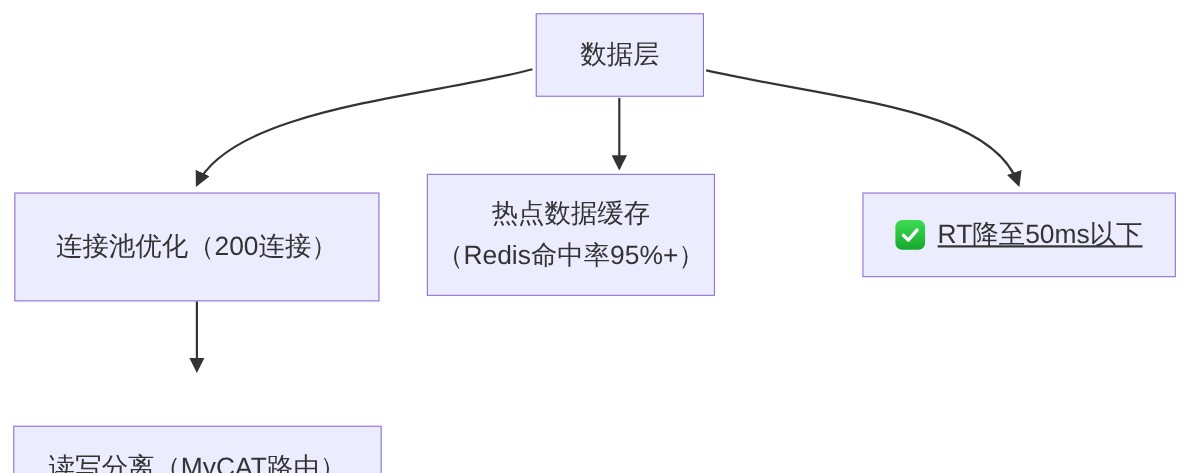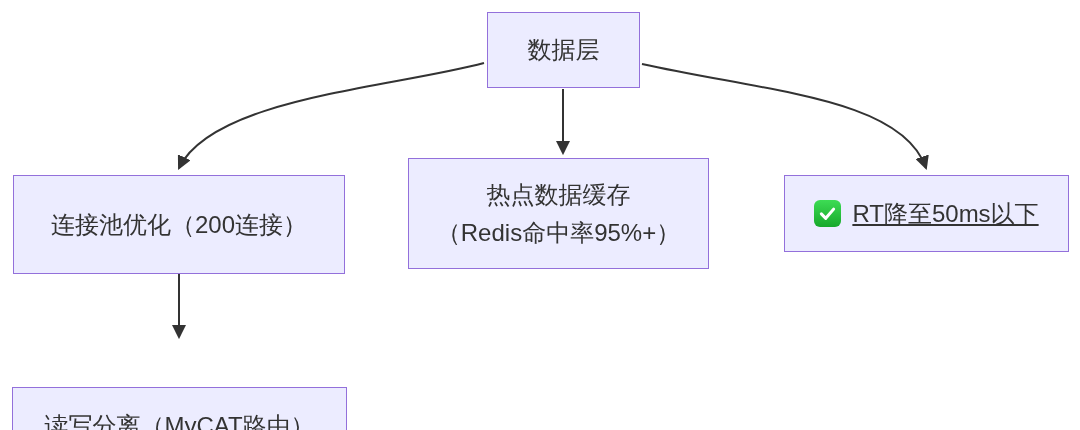--- a/index.html
+++ b/index.html
@@ -44,21 +44,21 @@
     line-height: 1.55;
     display: flex;
     align-items: center;
     justify-content: center;
     text-align: center;
     white-space: pre-line;
   }
 
   .node-top    { left: 487px; top: 12px;  width: 153px; height: 76px; }
   .node-left   { left: 13px;  top: 175px; width: 332px; height: 99px; }
-  .node-middle { left: 408px; top: 158px; width: 301px; height: 111px; }
+  .node-middle { left: 388px; top: 158px; width: 262px; height: 111px; }
   .node-right  { left: 784px; top: 175px; width: 285px; height: 77px; gap: 11px; text-decoration: underline; }
   .node-bottom { left: 12px;  top: 343px; width: 335px; height: 77px; margin-top: 44px; }
 
   .check-icon {
     display: inline-flex;
     align-items: center;
     justify-content: center;
     width: 27px;
     height: 27px;
     border-radius: 6px;

